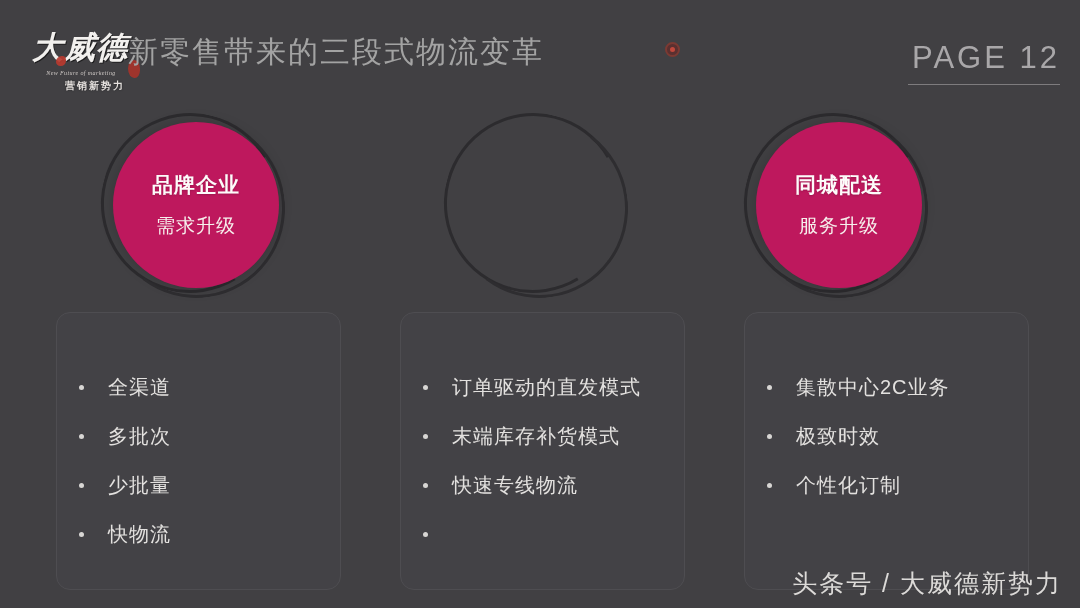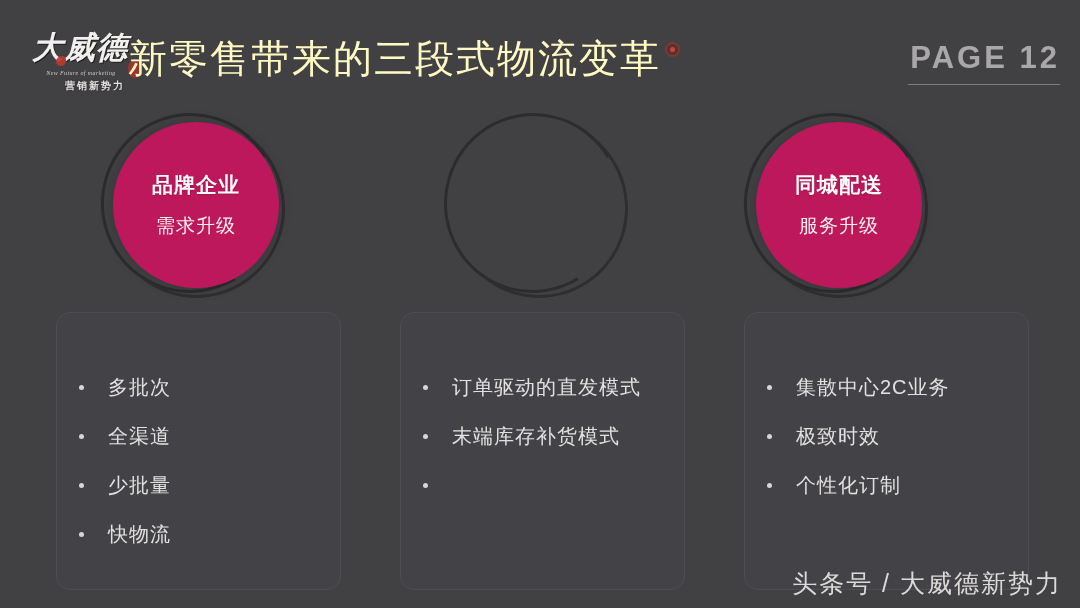--- a/index.html
+++ b/index.html
@@ -35,37 +35,37 @@
   }
   .logo-sub {
     position:absolute; left:22px; top:53px; width:118px;
     font-size:10px; letter-spacing:2px; color:#e6e2df;
     text-align:center; white-space:nowrap; font-weight:bold;
     text-shadow:0 0 2px rgba(0,0,0,.6);
   }
 
   .page-title {
     position:absolute; left:128px; top:32px;
-    font-size:39px; color:#fef9c3; letter-spacing:2px;
+    font-size:30px; color:#a3a3a3; letter-spacing:2px;
     white-space:nowrap; font-weight:300;
   }
   .title-dot {
     position:absolute; left:665px; top:42px;
     width:15px; height:15px; border-radius:50%;
     background:#5a3030; border:2px solid #7c3a33;
   }
   .title-dot::after {
     content:""; position:absolute; left:3px; top:3px;
     width:5px; height:5px; border-radius:50%; background:#c1483c;
   }
 
   .page-num {
     position:absolute; right:20px; top:40px;
     font-size:31px; color:#a9a7a9; letter-spacing:3px;
-    font-weight:700; white-space:nowrap;margin-left:39px;
+    font-weight:400; white-space:nowrap;margin-left:39px;
   }
   .page-rule {
     position:absolute; right:20px; top:84px; width:152px; height:1px;
     background:#7e7c7e;
   }
 
   
   .circle-wrap { position:absolute; width:200px; height:200px; top:110px; }
   .circle-wrap.c1 { left:97px; }
   .circle-wrap.c2 { left:440px; }
@@ -172,25 +172,25 @@
   <div class="circle">
     <div class="circle-t1">同城配送</div>
     <div class="circle-t2">服务升级</div>
   </div>
 </div>
 
 <div class="box b1">
   <div class="bullets">
     <div class="bullet-row">
       <span class="bullet-dot"></span>
+      <span class="bullet-text">全渠道</span>
+    </div>
+    <div class="bullet-row">
+      <span class="bullet-dot"></span>
       <span class="bullet-text">多批次</span>
-    </div>
-    <div class="bullet-row">
-      <span class="bullet-dot"></span>
-      <span class="bullet-text">全渠道</span>
     </div>
     <div class="bullet-row">
       <span class="bullet-dot"></span>
       <span class="bullet-text">少批量</span>
     </div>
     <div class="bullet-row">
       <span class="bullet-dot"></span>
       <span class="bullet-text">快物流</span>
     </div>
   </div>
@@ -201,20 +201,24 @@
     <div class="bullet-row">
       <span class="bullet-dot"></span>
       <span class="bullet-text">订单驱动的直发模式</span>
     </div>
     <div class="bullet-row">
       <span class="bullet-dot"></span>
       <span class="bullet-text">末端库存补货模式</span>
     </div>
     <div class="bullet-row">
       <span class="bullet-dot"></span>
+      <span class="bullet-text">快速专线物流</span>
+    </div>
+    <div class="bullet-row">
+      <span class="bullet-dot"></span>
     </div>
   </div>
 </div>
 
 <div class="box b3">
   <div class="bullets">
     <div class="bullet-row">
       <span class="bullet-dot"></span>
       <span class="bullet-text">集散中心2C业务</span>
     </div>

